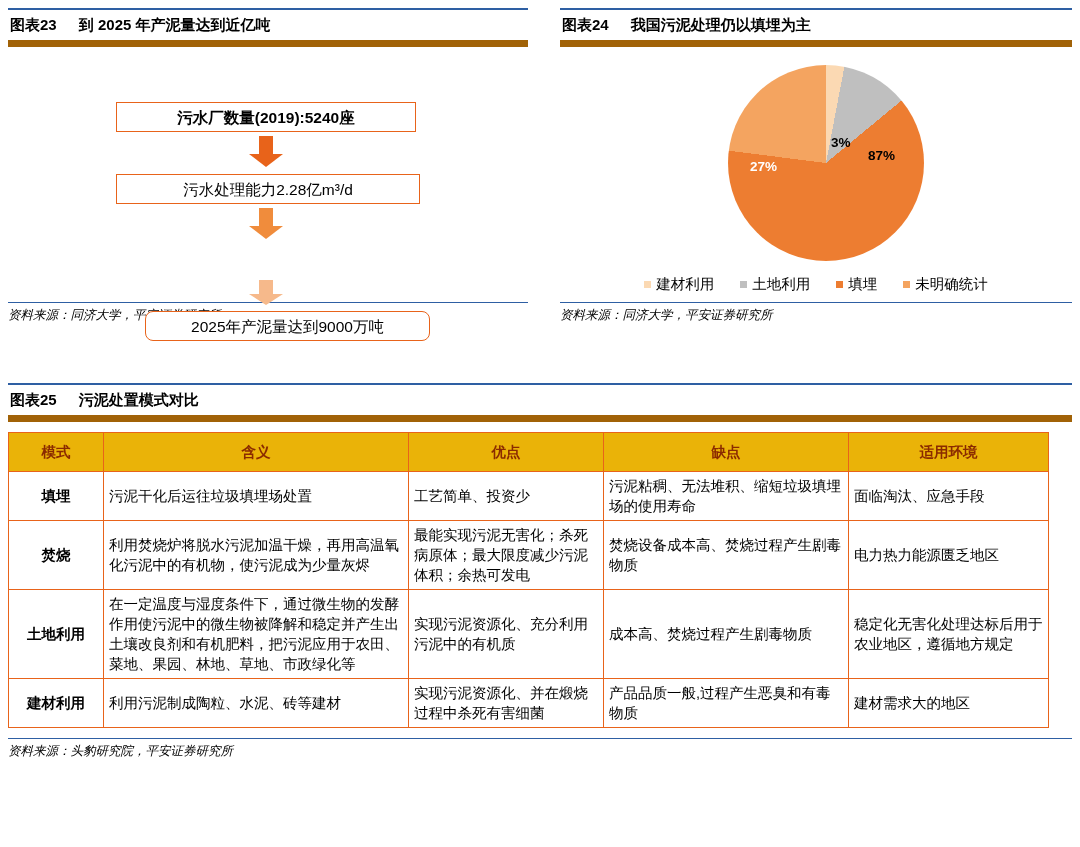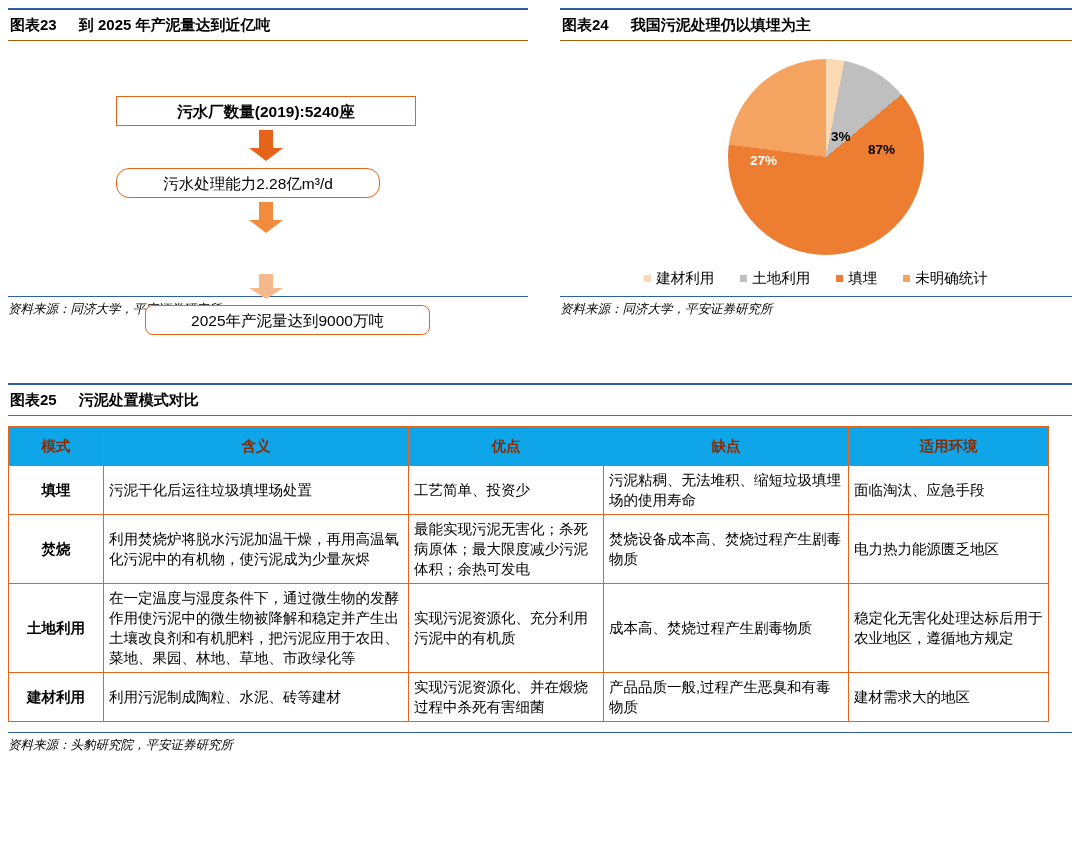--- a/index.html
+++ b/index.html
@@ -13,21 +13,21 @@
     font-family: "Liberation Sans", sans-serif;
     color: #000000;
     position: relative;
     overflow: hidden;
   }
   .panel {
     position: absolute;
   }
   .panel-title-bar {
     border-top: 2px solid #2e5fa3;
-    border-bottom: 1px solid #a16207;
+    border-bottom: 7px solid #a16207;
     padding: 6px 2px 5px 2px;
     font-weight: bold;
     font-size: 15px;
     white-space: nowrap;
   }
   .panel-title-bar .num {
     font-weight: bold;
     margin-right: 18px;
   }
   .source-line {
@@ -119,21 +119,21 @@
     table-layout: fixed;
   }
   table.cmp th, table.cmp td {
     border: 1px solid #e8631a;
     font-size: 14.5px;
     padding: 4px 5px;
     vertical-align: middle;
     line-height: 1.38;
   }
   table.cmp thead th {
-    background: #0ea5e9;
+    background: #eab308;
     color: #8a2a00;
     font-weight: bold;
     height: 28px;
     padding: 5px 4px;
   }
   table.cmp td.mode {
     text-align: center;
     font-weight: bold;
   }
   #panel25 .source-line { margin-top: 10px; }
@@ -149,21 +149,21 @@
 
   <div class="flow-area">
 
     <div class="flow-box" style="left:108px; top:55px; width:300px; height:30px;font-weight:bold;">污水厂数量(2019):5240座</div>
 
     <div class="arrow" style="left:241px; top:89px;">
       <div class="stem" style="height:18px; background:#e8631a;"></div>
       <div class="head" style="top:18px; border-top: 13px solid #e8631a;"></div>
     </div>
 
-    <div class="flow-box" style="left:108px; top:127px; width:264px; height:30px;border-radius:13px;">污水处理能力2.28亿m³/d</div>
+    <div class="flow-box" style="left:108px; top:127px; width:304px; height:30px;">污水处理能力2.28亿m³/d</div>
 
     <div class="arrow" style="left:241px; top:161px;">
       <div class="stem" style="height:18px; background:#f08c3c;"></div>
       <div class="head" style="top:18px; border-top: 13px solid #f08c3c;"></div>
     </div>
 
 
     <div class="arrow" style="left:241px; top:233px;">
       <div class="stem" style="height:14px; background:#f6b98b;"></div>
       <div class="head" style="top:14px; border-top: 11px solid #f6b98b;"></div>

